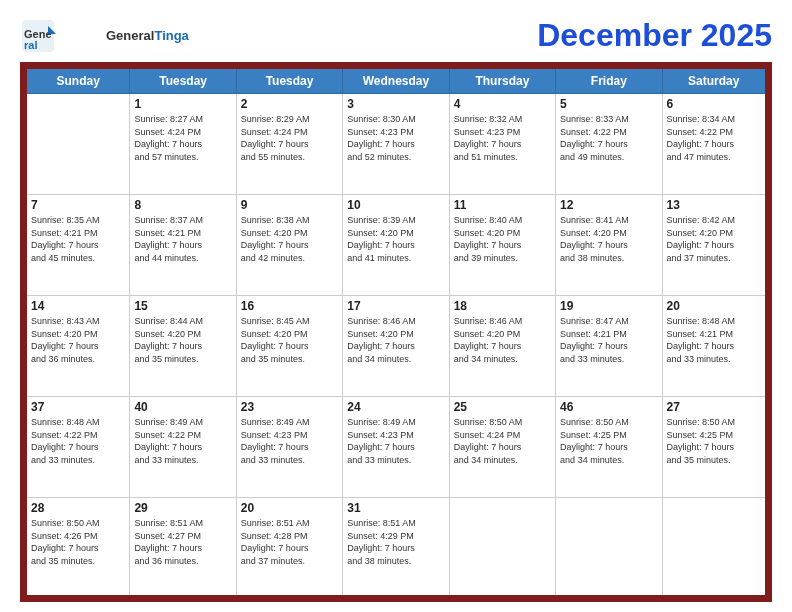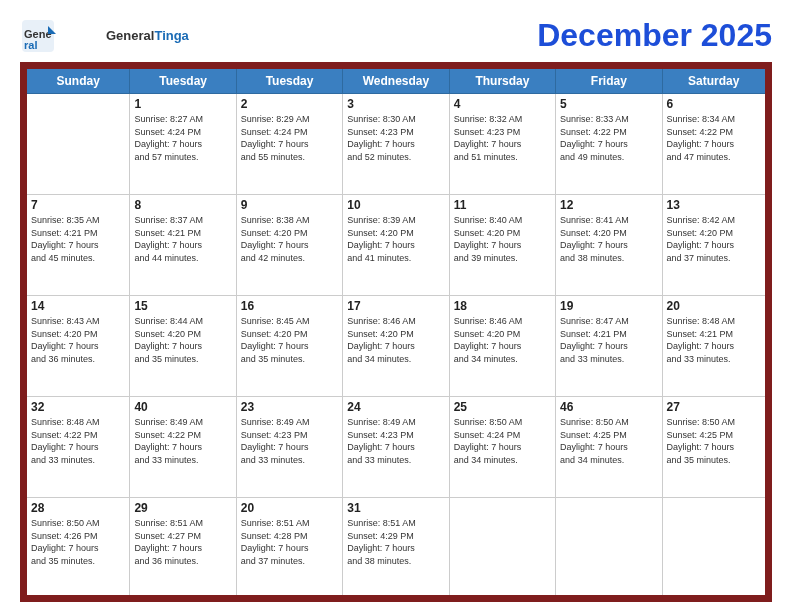--- a/index.html
+++ b/index.html
@@ -208,21 +208,21 @@
             <span class="day-number">19</span>
             <div class="day-info">Sunrise: 8:47 AM<br>Sunset: 4:21 PM<br>Daylight: 7 hours<br>and 33 minutes.</div>
           </td>
           <td>
             <span class="day-number">20</span>
             <div class="day-info">Sunrise: 8:48 AM<br>Sunset: 4:21 PM<br>Daylight: 7 hours<br>and 33 minutes.</div>
           </td>
         </tr>
         <tr>
           <td>
-            <span class="day-number">32</span>
+            <span class="day-number">37</span>
             <div class="day-info">Sunrise: 8:48 AM<br>Sunset: 4:22 PM<br>Daylight: 7 hours<br>and 33 minutes.</div>
           </td>
           <td>
             <span class="day-number">40</span>
             <div class="day-info">Sunrise: 8:49 AM<br>Sunset: 4:22 PM<br>Daylight: 7 hours<br>and 33 minutes.</div>
           </td>
           <td>
             <span class="day-number">23</span>
             <div class="day-info">Sunrise: 8:49 AM<br>Sunset: 4:23 PM<br>Daylight: 7 hours<br>and 33 minutes.</div>
           </td>

